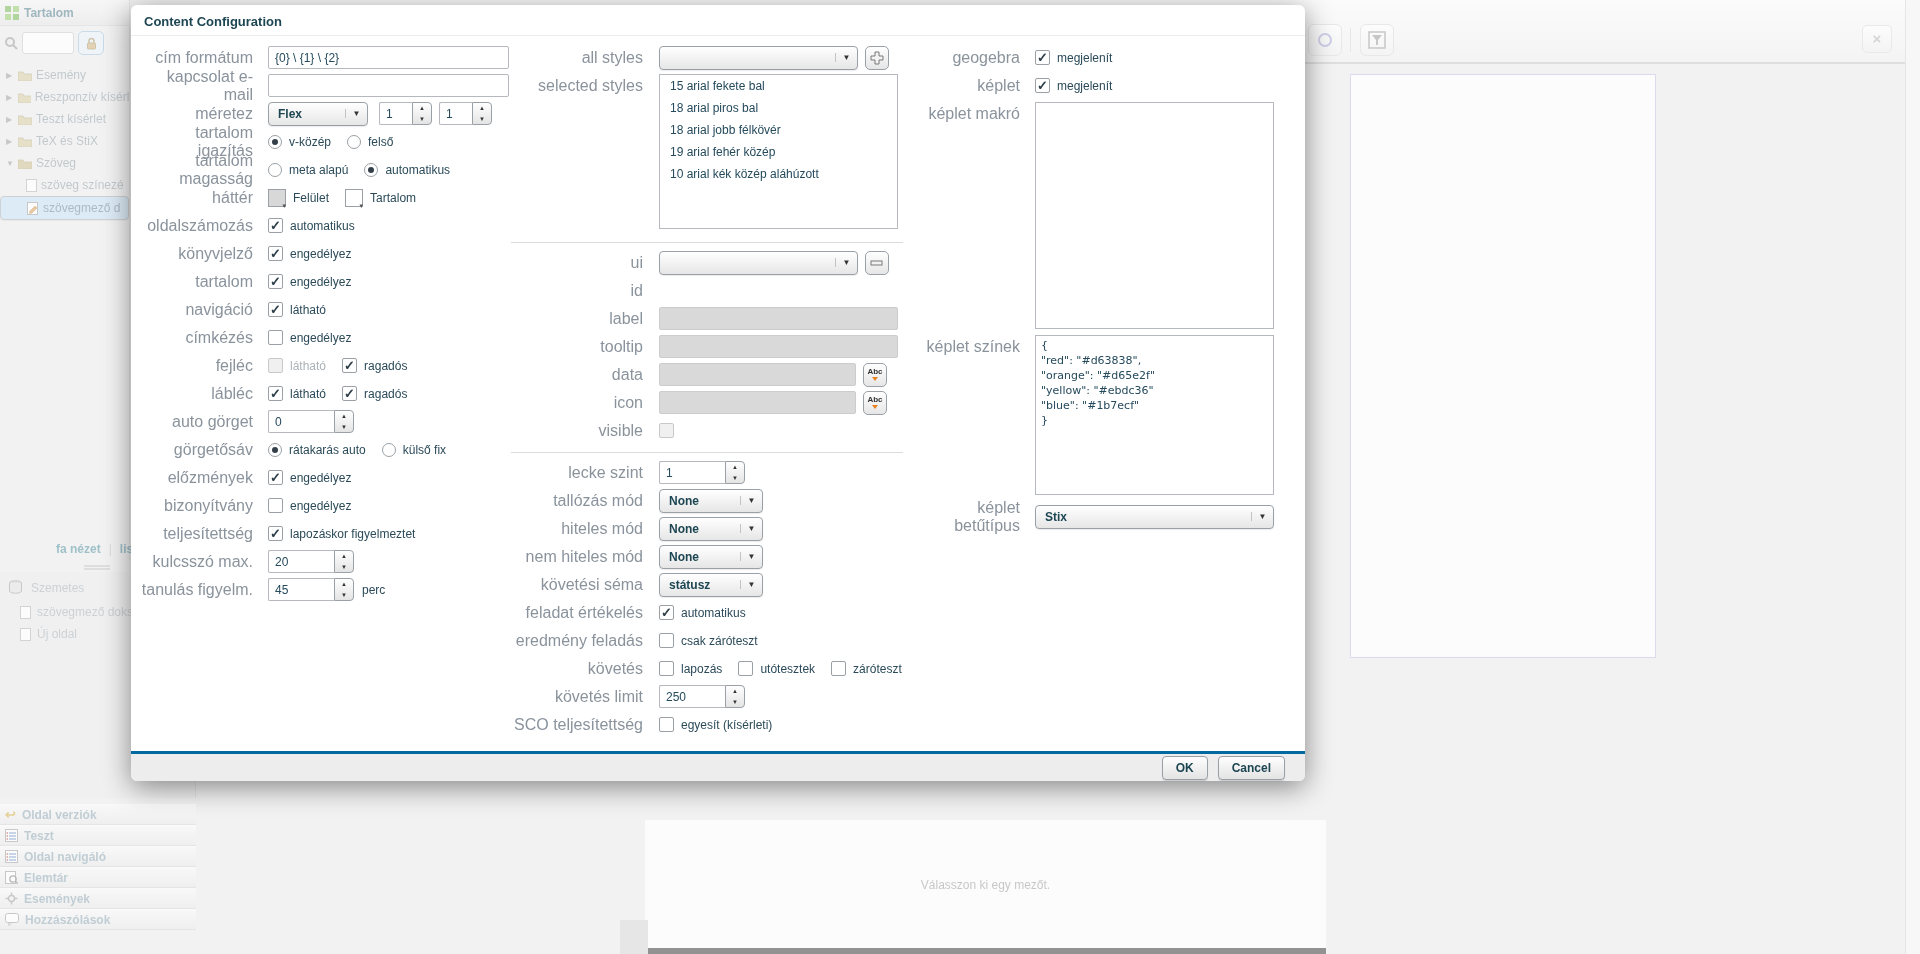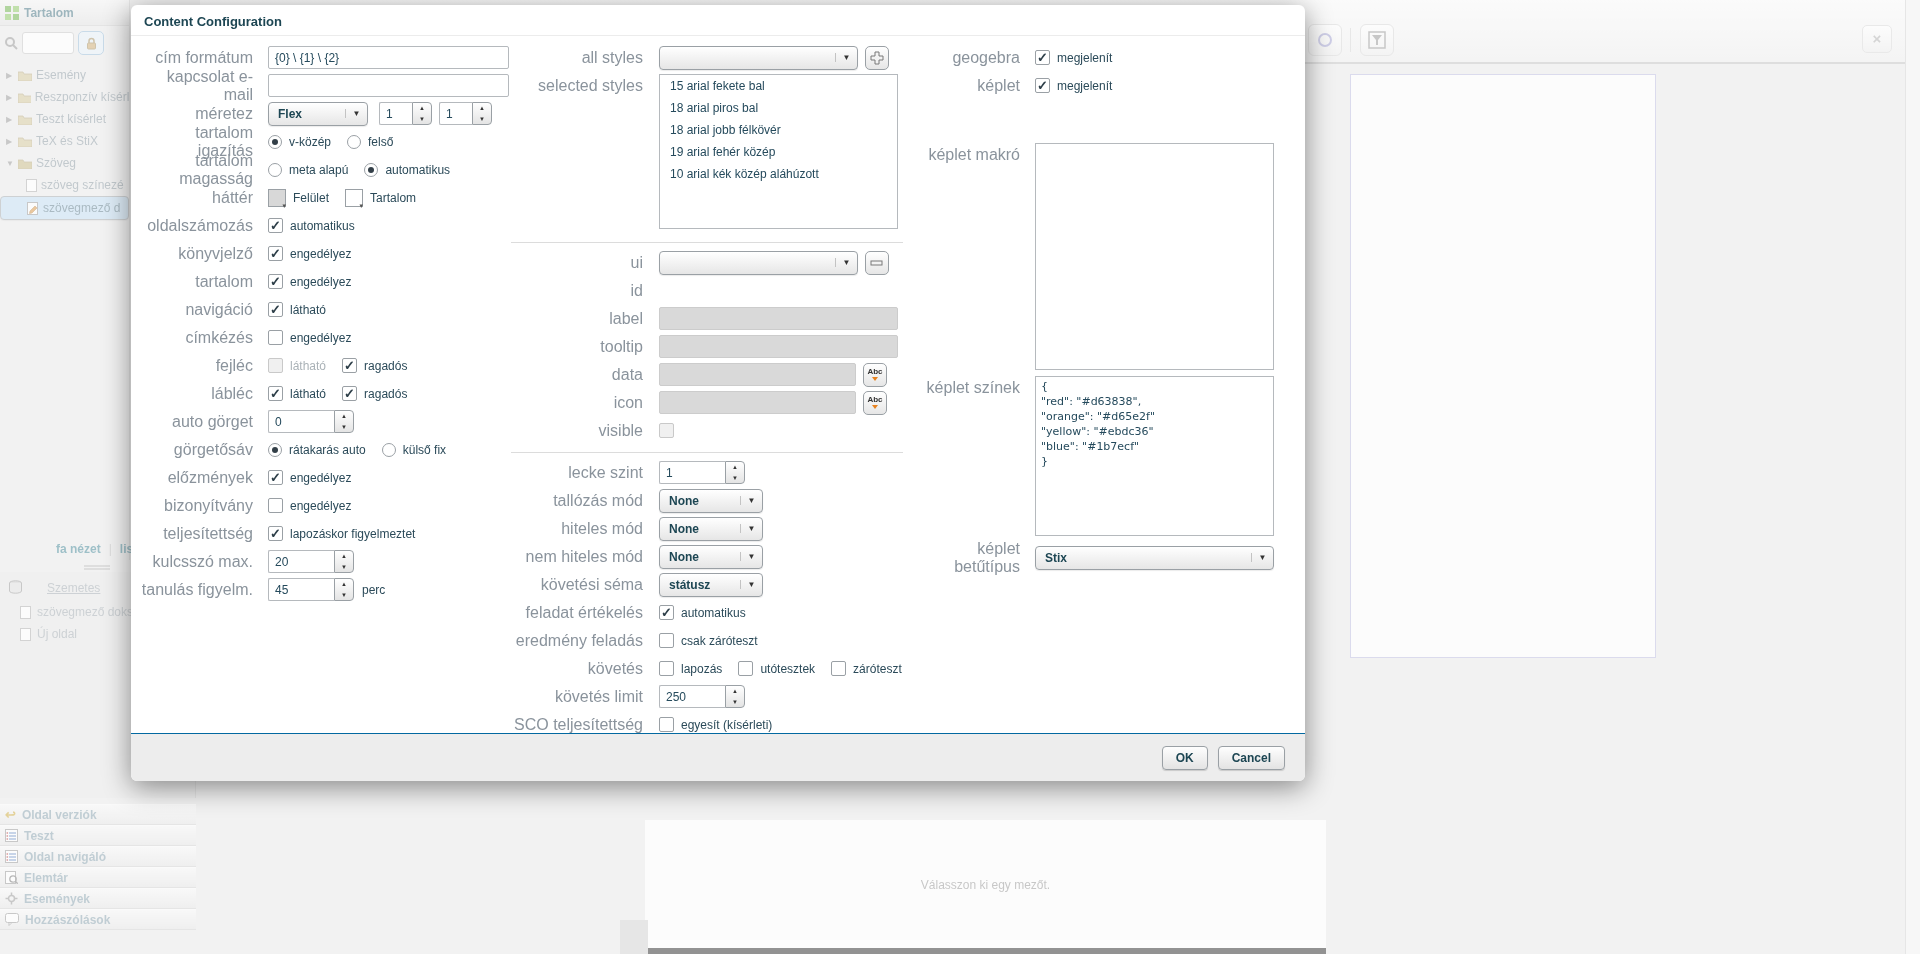--- a/index.html
+++ b/index.html
@@ -36,37 +36,37 @@
   .trow .arr { width:12px; font-size:8px; color:#8d8d8d; flex-shrink:0; }
   .trow .lbl { margin-left:4px; overflow:hidden; }
   .trow.child { padding-left:26px; }
   .trow.sel { background:#badaf2; color:#4b6e80; }
   .view-tabs { position:absolute; left:0; top:542px; width:200px; display:flex; gap:8px; padding-left:56px;
     color:#2f7a8c; font-weight:bold; }
   .view-tabs .bar { color:#b5b5b5; font-weight:normal; }
   .drag-handle { position:absolute; left:84px; top:565px; width:26px; height:5px;
     border-top:2px solid #bdbdbd; border-bottom:2px solid #bdbdbd; }
   .trash-panel { position:absolute; left:0; top:572px; width:196px; height:226px; background:#e4e4e4; border-right:1px solid #cfcfcf; }
-  .trash-head { display:flex; align-items:center; gap:24px; padding:8px 6px 6px 8px; color:#97a1a8;text-decoration:underline; }
+  .trash-head { display:flex; align-items:center; gap:8px; padding:8px 6px 6px 8px; color:#97a1a8; }
   .trash-item { display:flex; align-items:center; gap:6px; height:22px; padding-left:20px; color:#97a1a8; white-space:nowrap; }
   .accordion { position:absolute; left:0; top:804px; width:196px; }
   .acc-row { height:21px; display:flex; align-items:center; gap:6px; padding-left:5px;
     background:linear-gradient(#f6f6f6,#e2e2e2); border-top:1px solid #fbfbfb; border-bottom:1px solid #cdcdcd;
     color:#7b98a6; font-weight:bold; font-size:12px; }
 
   
   .overlay { position:absolute; inset:0; background:rgba(250,250,250,0.55); }
 
   
   .dialog { position:absolute; left:131px; top:5px; width:1174px; height:776px; background:#fff;
     border-radius:6px; box-shadow:0 6px 28px rgba(0,0,0,0.45); display:flex; flex-direction:column; }
   .dlg-title { height:31px; padding:9px 0 0 13px; font-weight:bold; font-size:13px; color:#1d4653;
     border-bottom:1px solid #ececec; }
   .dlg-body { flex:1; position:relative; }
-  .dlg-footer { height:48px; background:#ededed; border-top:1px solid #0369a1; border-radius:0 0 6px 6px;
+  .dlg-footer { height:30px; background:#ededed; border-top:3px solid #0369a1; border-radius:0 0 6px 6px;
     display:flex; align-items:center; justify-content:flex-end; gap:10px; padding-right:20px; }
   .btn { min-width:38px; height:24px; padding:0 13px; border:1px solid #9aa0a5; border-radius:4px;
     background:linear-gradient(#fefefe,#e3e3e3); color:#1d4653; font-weight:bold; font-size:12px;
     box-shadow:0 1px 1px rgba(0,0,0,0.15); }
 
   .col { position:absolute; top:10px; display:flex; flex-direction:column; }
   .col1 { left:10px; width:370px; }
   .col2 { left:380px; width:392px; }
   .col3 { left:781px; width:368px; }
   .frow { display:flex; align-items:center; height:23px; margin-bottom:5px; flex-shrink:0; }
@@ -650,21 +650,21 @@
         <span class="cb">✓</span>
         <span class="optlbl">megjelenít</span>
       </div>
 
       <div class="frow">
         <span class="flabel">képlet</span>
         <span class="cb">✓</span>
         <span class="optlbl">megjelenít</span>
       </div>
 
-      <div class="frow top" style="margin-bottom:6px;margin-top:41px;">
+      <div class="frow top" style="margin-bottom:6px;">
         <span class="flabel">képlet makró</span>
         <textarea class="ta" style="height: 227px;"></textarea>
       </div>
 
       <div class="frow top" style="margin-bottom:10px;">
         <span class="flabel">képlet színek</span>
         <textarea class="ta" style="height: 160px;">{
 "red": "#d63838",
 "orange": "#d65e2f"
 "yellow": "#ebdc36"

